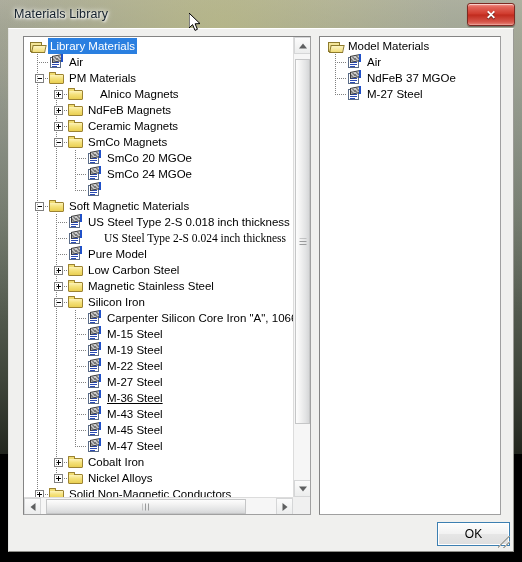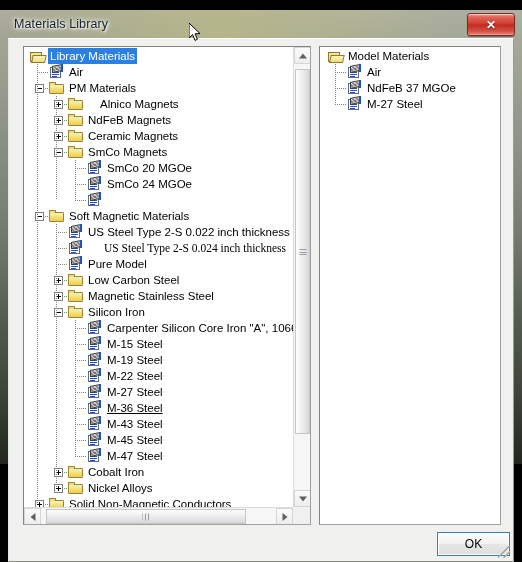--- a/index.html
+++ b/index.html
@@ -15,21 +15,20 @@
   #window {
     position: absolute;
     left: 0; top: 0;
     width: 522px; height: 454px;
     box-sizing: border-box;
     background: linear-gradient(180deg,
         #b9b7a8 0%, #a9a99a 6%, #9d9e92 14%, #8e9288 22%,
         #7d8379 34%, #6d7468 48%, #5d6458 60%, #4e5549 72%,
         #3e4439 84%, #2d3229 94%, #22261e 100%);
     padding: 0;
-    margin-top: 10px;
   }
   
   #frameglow {
     position: absolute; left: 0; top: 0; width: 522px; height: 562px;
     background:
       radial-gradient(circle at 42% 6%, rgba(186,186,132,.75) 0%, rgba(140,150,110,0) 38%),
       radial-gradient(circle at 88% 4%, rgba(160,168,150,.55) 0%, rgba(120,130,110,0) 42%),
       radial-gradient(circle at 12% 10%, rgba(150,155,140,.5) 0%, rgba(110,118,104,0) 40%);
     pointer-events: none;
   }
@@ -462,21 +461,21 @@
               <span class="tick" style="left:30px;width:12px;"></span>
               <span style="left:42px" class="ico leaf">
                 <span class="page">
                   <i></i>
                   <i></i>
                   <i></i>
                 </span>
                 <span class="flag"></span>
                 <span class="pole"></span>
               </span>
-              <span class="lbl" style="left:60px;">US Steel Type 2-S 0.022 inch thickness</span>
+              <span class="lbl" style="left:60px;">US Steel Type 2-S 0.018 inch thickness</span>
             </div>
             <div class="row" style="width: 900px;">
               <span class="tick" style="left:30px;width:12px;"></span>
               <span style="left:42px" class="ico leaf">
                 <span class="page">
                   <i></i>
                   <i></i>
                   <i></i>
                 </span>
                 <span class="flag"></span>

